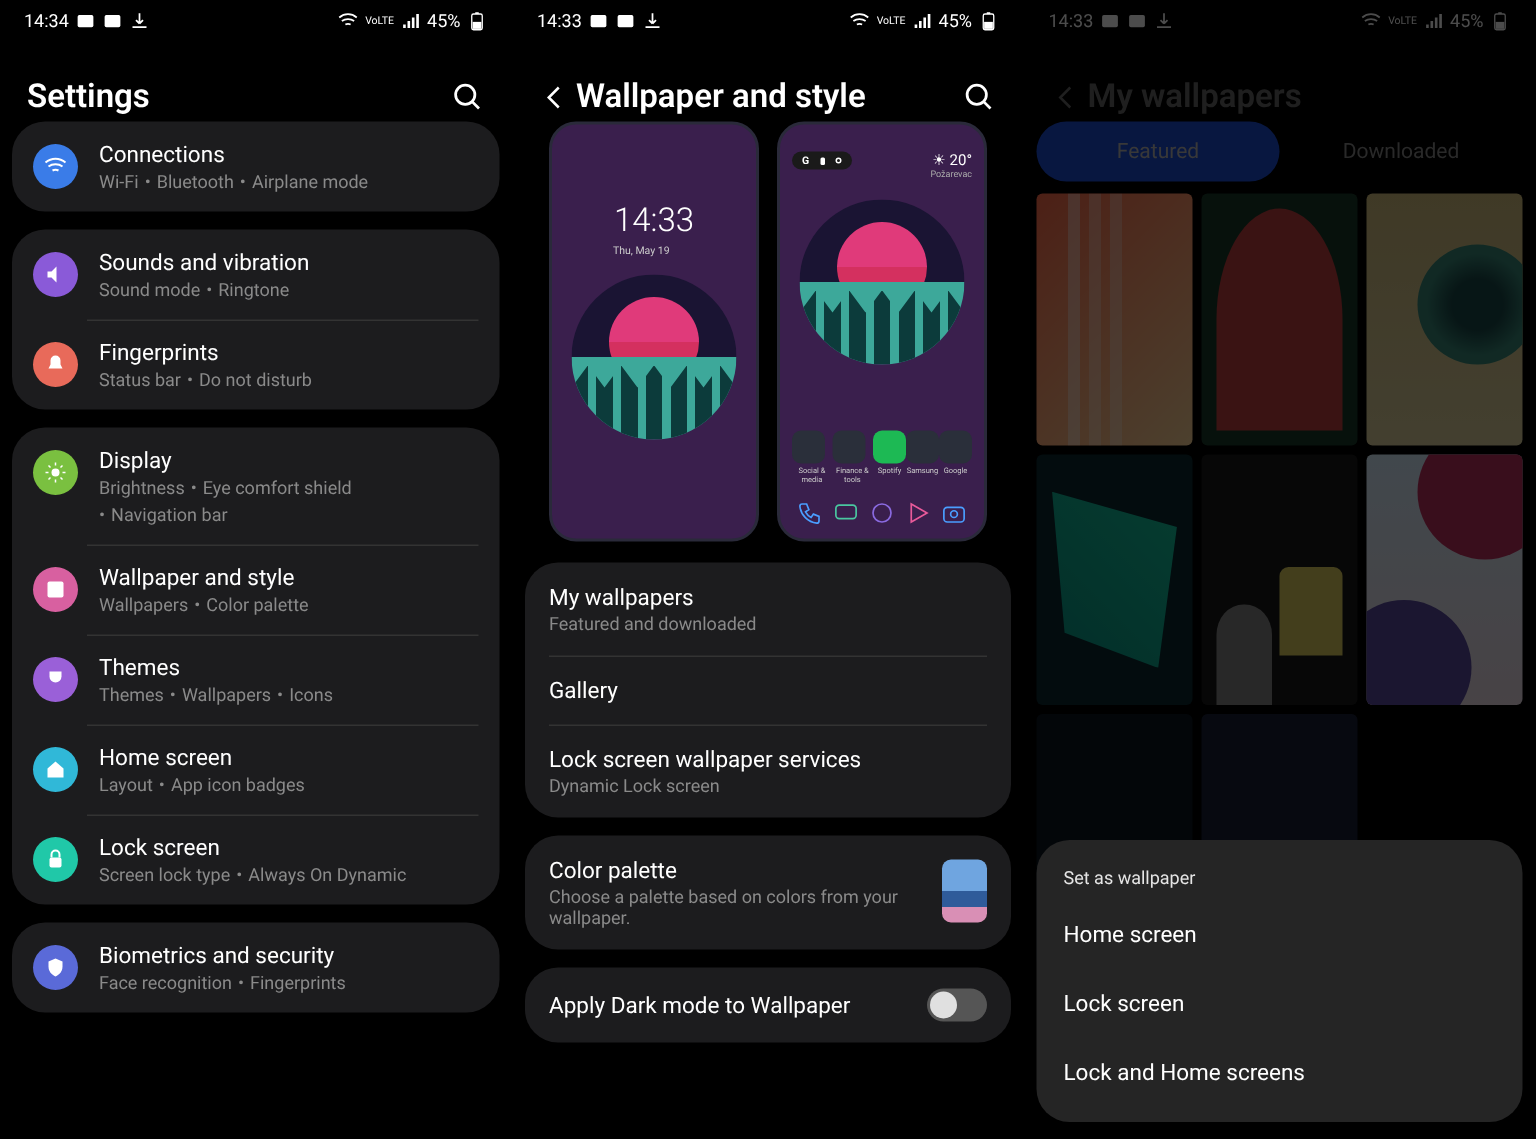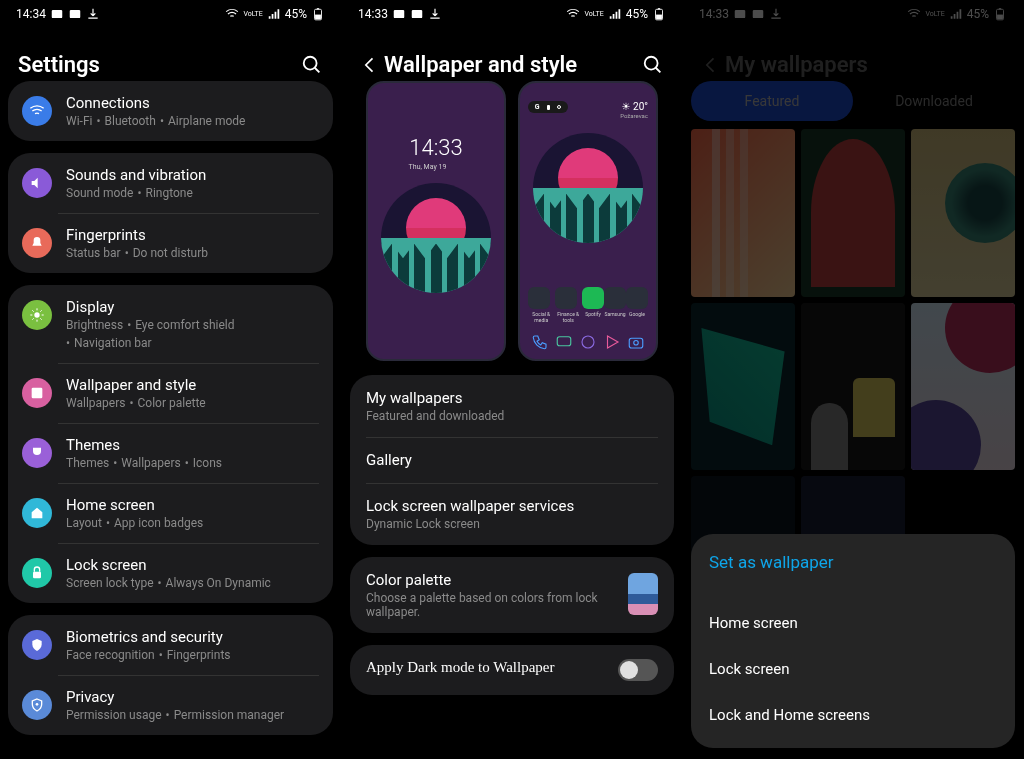--- a/index.html
+++ b/index.html
@@ -46,21 +46,21 @@
 .home-icons { position: absolute; bottom: 8px; left: 8px; right: 8px; }
 .icon-grid { display: flex; justify-content: space-around; margin-bottom: 6px; }
 .icon-folder { width: 22px; height: 22px; background: #2a2f3a; border-radius: 6px; }
 .icon-folder-label { font-size: 5px; color: #ccc; text-align: center; margin-top: 2px; }
 .dock { display: flex; justify-content: space-around; padding-top: 4px; }
 .dock-icon { width: 18px; height: 18px; }
 .weather { position: absolute; top: 18px; right: 8px; font-size: 8px; text-align: right; color: #fff; margin-left: 44px; }
 .search-pill { position: absolute; top: 18px; left: 8px; width: 40px; height: 12px; background: #1a1a1a; border-radius: 6px; display: flex; align-items: center; justify-content: space-around; padding: 0 3px; }
 .palette-row { display: flex; align-items: flex-start; padding: 14px 16px; gap: 12px; }
 .palette-swatch { width: 30px; height: 42px; border-radius: 6px; background: linear-gradient(#6fa5e0 0 50%, #2f5b9a 50% 75%, #d98fb5 75% 100%); flex-shrink: 0; margin-top: 2px; }
-.switch-row { display: flex; justify-content: space-between; padding: 14px 16px; font-family: Liberation Serif, serif; }
+.switch-row { display: flex; align-items: center; justify-content: space-between; padding: 14px 16px; }
 .toggle { width: 40px; height: 22px; border-radius: 11px; background: #555; position: relative; }
 .toggle::after { content: ""; position: absolute; top: 2px; left: 2px; width: 18px; height: 18px; border-radius: 50%; background: #e0e0e0; }
 .tabs { display: flex; margin: 0 4px 8px; background: transparent; }
 .tab { flex: 1; text-align: center; padding: 12px 0; font-size: 14px; color: #8a8a8a; border-radius: 22px; }
 .tab.active { background: #1d4ed8; color: #bbb; }
 .wallpaper-grid { display: grid; grid-template-columns: repeat(3, 1fr); gap: 6px; padding: 0 4px; }
 .thumb { width: 100%; aspect-ratio: 0.62; border-radius: 4px; overflow: hidden; position: relative; }
 .thumb1 { background: linear-gradient(135deg, #ff6b4a, #ffd89b); }
 .thumb1::after { content: ""; position: absolute; left: 20%; top: 0; bottom: 0; width: 8px; background: rgba(255,255,255,0.4); box-shadow: 14px 0 rgba(255,255,255,0.3), 28px 0 rgba(255,255,255,0.3); }
 .thumb2 { background: #1a3a2a; }
@@ -72,21 +72,21 @@
 .thumb5 { background: #1a1a1a; position: relative; }
 .thumb5::before { content: ""; position: absolute; bottom: 0; left: 10%; width: 35%; height: 40%; background: #888; border-radius: 50% 50% 0 0 / 30% 30% 0 0; }
 .thumb5::after { content: ""; position: absolute; bottom: 20%; right: 10%; width: 40%; height: 35%; background: #e0d060; border-radius: 6px 6px 0 0; }
 .thumb6 { background: linear-gradient(#daf0ff, #f0e0ea); position: relative; }
 .thumb6::before { content: ""; position: absolute; top: -20px; right: -20px; width: 90px; height: 90px; border-radius: 50%; background: #c03060; }
 .thumb6::after { content: ""; position: absolute; bottom: -20px; left: -20px; width: 90px; height: 90px; border-radius: 50%; background: #5a4aa0; }
 .thumb7 { background: #0a1520; }
 .thumb8 { background: #1a2038; }
 .dim-overlay { position: absolute; top: 0; left: 0; right: 0; bottom: 0; background: rgba(0,0,0,0.7); }
 .bottom-sheet { position: absolute; left: 8px; right: 8px; bottom: 4px; background: #252525; border-radius: 22px 22px 22px 22px; padding: 18px 18px 10px; }
-.sheet-title { font-size: 17px; color: #0ea5e9; margin-bottom: 28px; }
+.sheet-title { font-size: 12px; color: #e5e5e5; margin-bottom: 8px; }
 .sheet-option { font-size: 15px; color: #fff; padding: 14px 0; }
 .panel3 .heading { color: #6a6a6a; }
 </style>
 </head>
 <body>
 
 <div class="panel">
   <div class="statusbar">
     <div class="statusbar-left">
       <span>14:34</span>
@@ -255,35 +255,20 @@
       <div class="row-icon" style="background:#5a6ad8">
           <svg viewBox="0 0 24 24">
             <path d="M12 3l7 3v5c0 5-3 8-7 10-4-2-7-5-7-10V6l7-3z" fill="#fff"></path>
           </svg>
         </div>
       <div class="row-text">
         <div class="title">Biometrics and security</div>
         <div class="sub">
             <span>Face recognition</span>
             <span class="dot">Fingerprints</span>
-          </div>
-      </div>
-    </div>
-    <div class="row">
-      <div class="row-icon" style="background:#5a8ad8">
-          <svg viewBox="0 0 24 24">
-            <path d="M12 3l7 3v5c0 5-3 8-7 10-4-2-7-5-7-10V6l7-3z" fill="none" stroke="#fff" stroke-width="2"></path>
-            <circle cx="12" cy="11" r="2" fill="#fff"></circle>
-          </svg>
-        </div>
-      <div class="row-text">
-        <div class="title">Privacy</div>
-        <div class="sub">
-            <span>Permission usage</span>
-            <span class="dot">Permission manager</span>
           </div>
       </div>
     </div>
   </div>
 </div>
 
 <div class="panel">
   <div class="statusbar">
     <div class="statusbar-left">
       <span>14:33</span>
@@ -407,21 +392,21 @@
     <div class="listrow">
       <div class="title">Lock screen wallpaper services</div>
       <div class="sub">Dynamic Lock screen</div>
     </div>
   </div>
 
   <div class="card">
     <div class="palette-row">
       <div style="flex:1">
         <div class="title" style="font-size:15px">Color palette</div>
-        <div class="sub" style="font-size:12px;color:#8a8a8a;margin-top:2px">Choose a palette based on colors from lock wallpaper.</div>
+        <div class="sub" style="font-size:12px;color:#8a8a8a;margin-top:2px">Choose a palette based on colors from your wallpaper.</div>
       </div>
       <div class="palette-swatch"></div>
     </div>
   </div>
 
   <div class="card">
     <div class="switch-row">
       <div class="title" style="font-size:15px">Apply Dark mode to Wallpaper</div>
       <div class="toggle"></div>
     </div>

